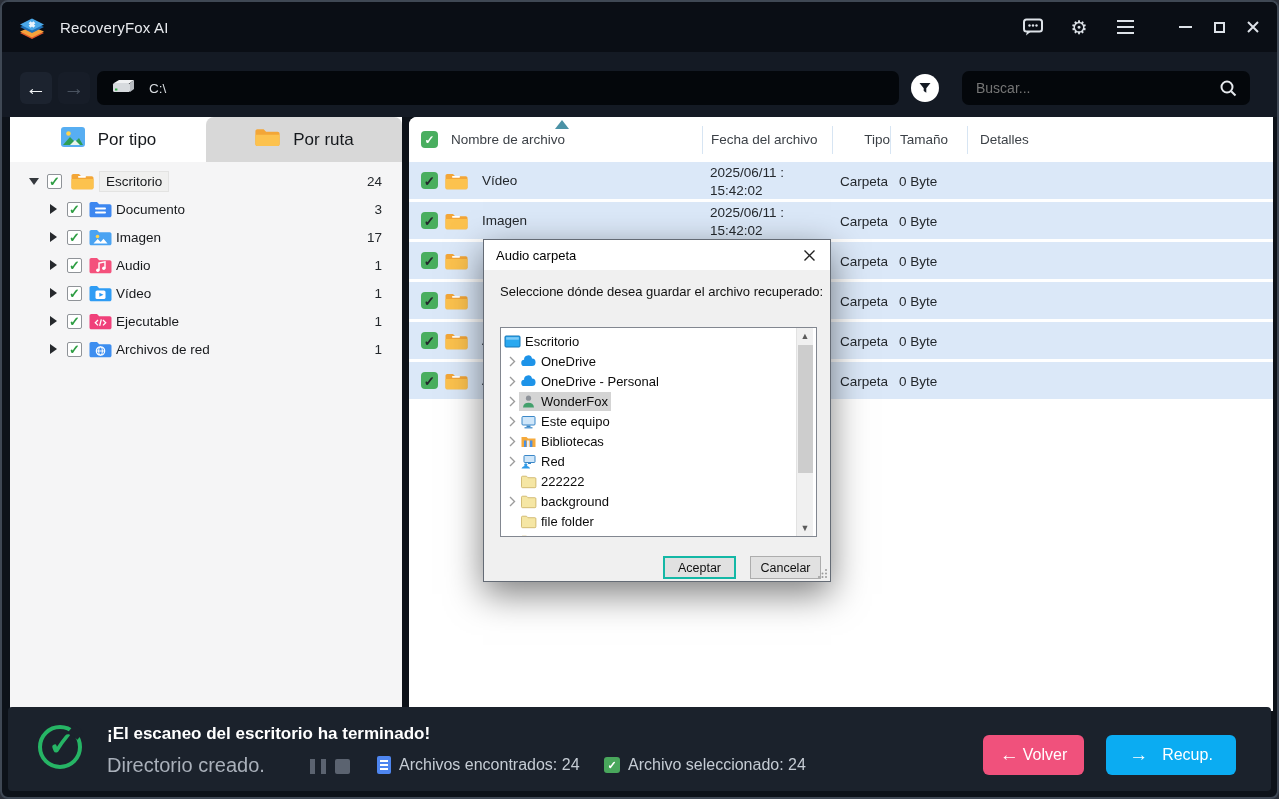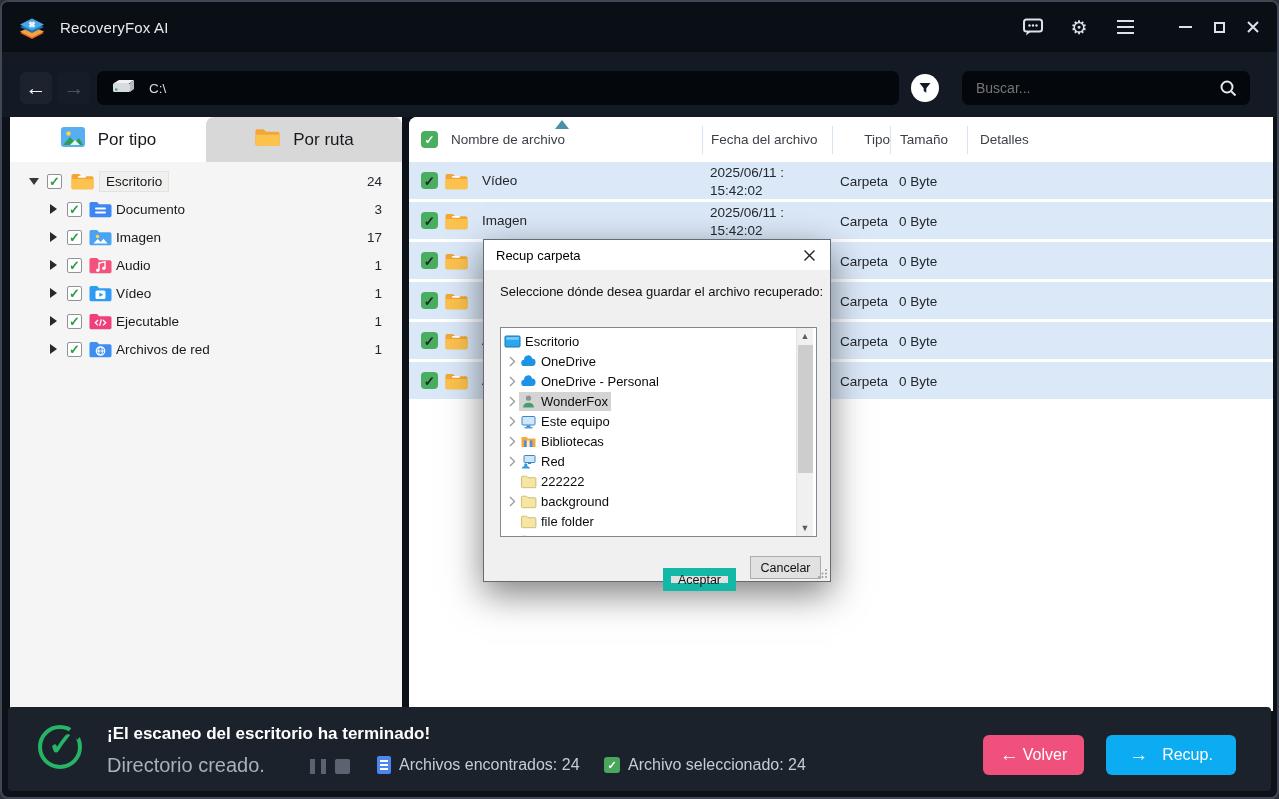--- a/index.html
+++ b/index.html
@@ -102,21 +102,21 @@
   .d-icon{ width:17px; height:17px; margin-right:4px; flex:0 0 auto; }
   .d-label{ font-size:13px; color:#0c0c0c; white-space:nowrap; }
   .dlg-scroll{ position:absolute; right:17px; top:88px; width:17px; height:208px; background:#f0f0f0;
     border-left:1px solid #e2e2e2; }
   .sc-btn{ height:16px; display:flex; align-items:center; justify-content:center; color:#5c5c5c; font-size:9px; }
   .sc-thumb{ position:absolute; top:17px; left:1px; width:15px; height:128px; background:#cdcdcd; }
   .sc-down{ position:absolute; bottom:0; left:0; right:0; }
   .dlg-btn{ position:absolute; top:316px; height:23px; background:#e1e1e1; font-size:12.5px;
     color:#111; display:flex; align-items:center; justify-content:center; cursor:pointer;
     font-family:"Liberation Sans",sans-serif; }
-  .btn-ok{ left:179px; width:73px; border:8px solid #14b8a6;margin-top:12px; }
+  .btn-ok{ left:179px; width:73px; border:2px solid #14b8a6; }
   .btn-cancel{ left:266px; width:71px; border:1px solid #adadad; }
   .resize-grip{ position:absolute; right:3px; bottom:3px; width:9px; height:9px; }
 
   
   .statusbar{ position:absolute; left:6px; right:6px; bottom:6px; height:84px; background:#1b222c; border-radius:4px; }
   .done-ic{ position:absolute; left:28px; top:16px; width:48px; height:48px; }
   .done-ring{ position:absolute; inset:2px; border:4.5px solid #26b565; border-radius:50%; }
   .done-notch{ position:absolute; right:2px; top:4px; width:12px; height:10px; background:#1b222c; transform:rotate(40deg); }
   .done-check{ position:absolute; left:12px; top:2px; color:#26b565; font-size:32px; font-weight:bold; }
   .st-title{ position:absolute; left:99px; top:17px; color:#ffffff; font-size:17px; font-weight:bold; }
@@ -424,21 +424,21 @@
     <div class="td-date"><span class="c-date">2025/06/11 : 15:42:02</span></div>
     <div class="td-type"><span class="c-type">Carpeta</span></div>
     <div class="td-size"><span class="c-size">0 Byte</span></div>
     <div class="td-det"><span class="c-det"></span></div>
   </div>
       </div>
   </div>
 
   <div class="dialog">
     <div class="dlg-titlebar">
-      <span class="dlg-title">Recup carpeta</span>
+      <span class="dlg-title">Audio carpeta</span>
       <span class="dlg-close">
         <svg width="13" height="13" viewBox="0 0 13 13">
             <path d="M1.5 1.5l10 10M11.5 1.5l-10 10" stroke="#222" stroke-width="1.4"></path>
           </svg>
       </span>
     </div>
     <div class="dlg-instruction">Seleccione dónde desea guardar el archivo recuperado:</div>
     <div class="dlg-list">
         <div class="d-item d-root">
 

